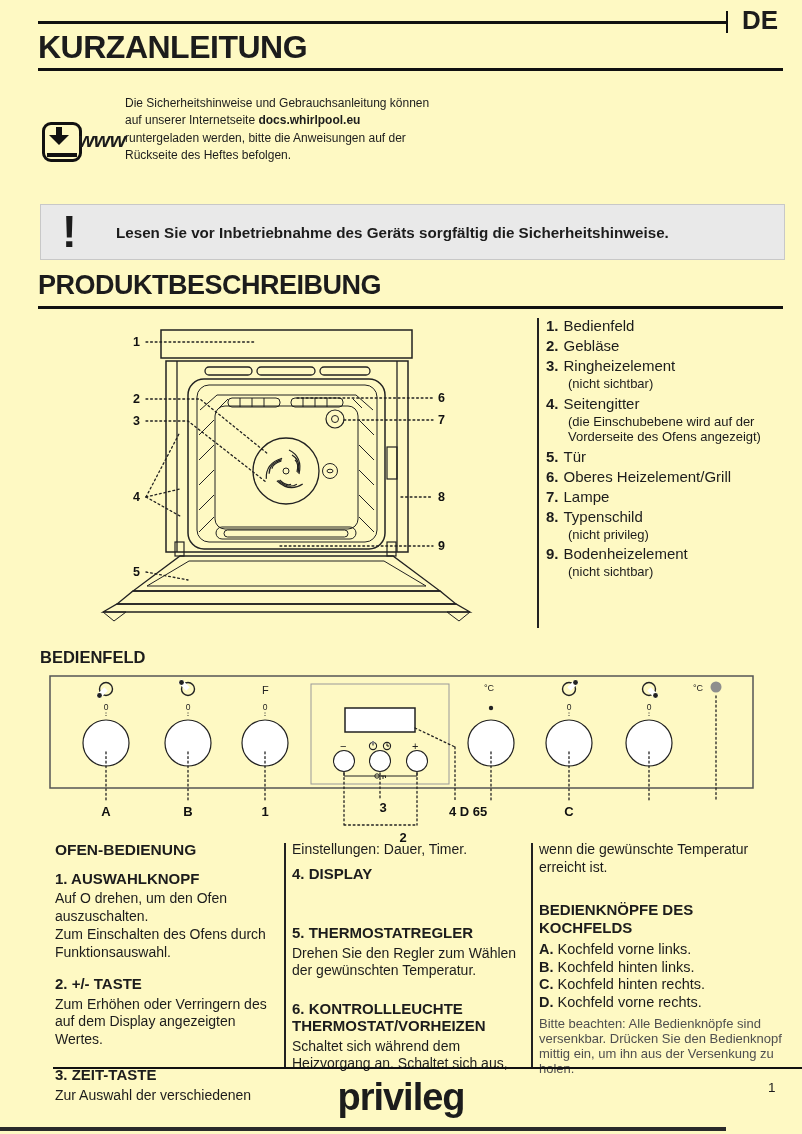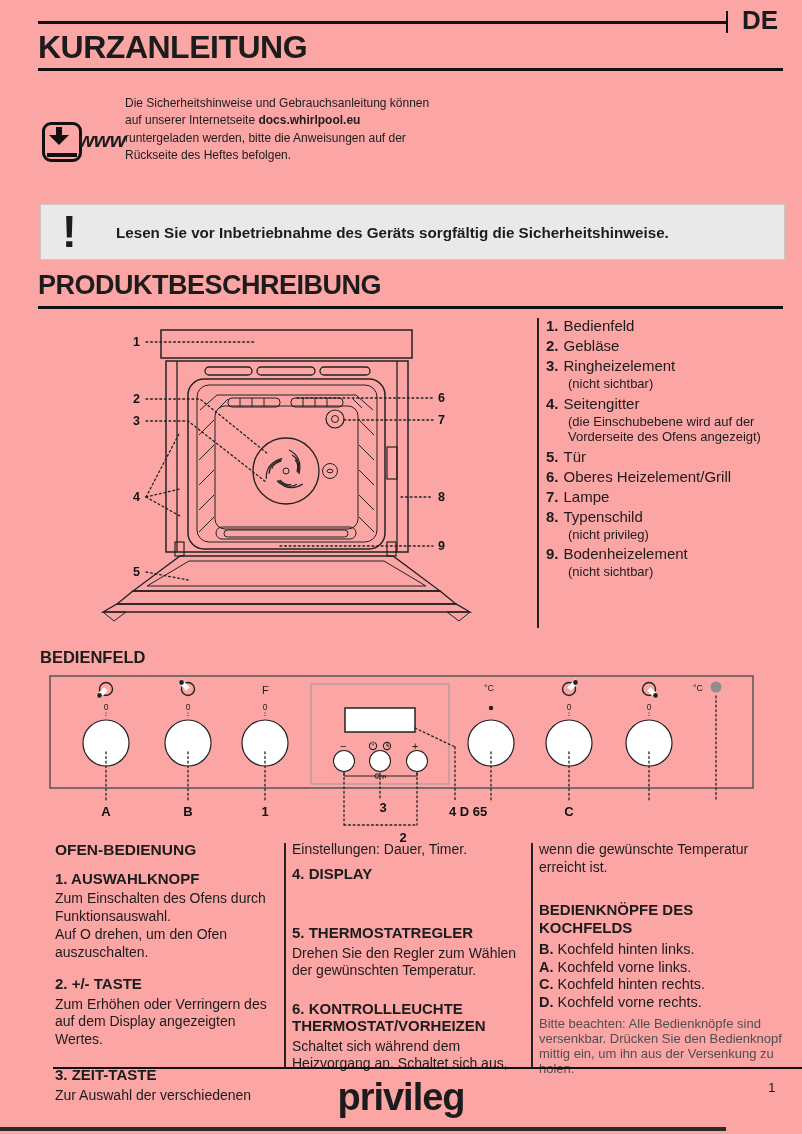--- a/index.html
+++ b/index.html
@@ -1,16 +1,16 @@
 <!DOCTYPE html>
 <html><head>
 <meta charset="utf-8">
 <style>
   html,body{margin:0;padding:0;background:#fff;}
-  .page{position:relative;width:802px;height:1134px;background:#fca5a5;overflow:hidden;
+  .page{position:relative;width:802px;height:1134px;background:#fef9c3;overflow:hidden;
         font-family:"Liberation Sans",sans-serif;color:#1c1c1c;}
   .abs{position:absolute;}
   .rule{background:#111;height:3px;}
   .b{font-weight:bold;}
   
   .lang{font-size:26px;font-weight:bold;letter-spacing:0;}
   .title{font-size:32px;font-weight:bold;letter-spacing:-0.5px;}
   .sect-title{font-size:27px;font-weight:bold;letter-spacing:-0.5px;}
   .sub-title{font-size:16.5px;font-weight:bold;}
   
@@ -321,42 +321,42 @@
     </g>
     <text class="kn-label" x="401" y="144" text-anchor="start">4 D 65</text>
   </svg>
 
   <div class="abs vdiv" style="left:284px;top:843px;height:224px;"></div>
   <div class="abs vdiv" style="left:531px;top:843px;height:224px;"></div>
 
   <div class="abs col" style="left:55px;top:841px;width:228px;">
     <div class="col-h">OFEN-BEDIENUNG</div>
     <div class="sec-t first">1. AUSWAHLKNOPF</div>
+    <p>Auf O drehen, um den Ofen auszuschalten.</p>
     <p>Zum Einschalten des Ofens durch Funktionsauswahl.</p>
-    <p>Auf O drehen, um den Ofen auszuschalten.</p>
     <div class="sec-t">2. +/- TASTE</div>
     <p>Zum Erhöhen oder Verringern des auf dem Display angezeigten Wertes.</p>
     <div class="sec-t" style="margin-top:18px;">3. ZEIT-TASTE</div>
     <p>Zur Auswahl der verschiedenen</p>
   </div>
 
   <div class="abs col" style="left:292px;top:841px;width:234px;">
     <p>Einstellungen: Dauer,  Timer.</p>
     <div class="sec-t" style="margin-top:6px;">4. DISPLAY</div>
     <div class="sec-t" style="margin-top:42px;">5. THERMOSTATREGLER</div>
     <p>Drehen Sie den Regler zum Wählen der gewünschten Temperatur.</p>
     <div class="sec-t" style="margin-top:20px;">6. KONTROLLLEUCHTE THERMOSTAT/VORHEIZEN</div>
     <p>Schaltet sich während dem Heizvorgang an. Schaltet sich aus,</p>
   </div>
 
   <div class="abs col" style="left:539px;top:841px;width:252px;">
     <p>wenn die gewünschte Temperatur erreicht ist.</p>
     <div class="hob-h">BEDIENKNÖPFE DES KOCHFELDS</div>
+    <div class="hob"><span class="k">A.</span><span>Kochfeld vorne links.</span></div>
     <div class="hob"><span class="k">B.</span><span>Kochfeld hinten links.</span></div>
-    <div class="hob"><span class="k">A.</span><span>Kochfeld vorne links.</span></div>
     <div class="hob"><span class="k">C.</span><span>Kochfeld hinten rechts.</span></div>
     <div class="hob"><span class="k">D.</span><span>Kochfeld vorne rechts.</span></div>
     <div class="note">Bitte beachten: Alle Bedienknöpfe sind versenkbar. Drücken Sie den Bedienknopf mittig ein, um ihn aus der Versenkung zu holen.</div>
   </div>
 
   <div class="abs" style="left:53px;top:1067px;width:749px;height:2px;background:#111;"></div>
 
   <div class="abs logo" style="left:0;top:1076px;width:802px;text-align:center;">privileg</div>
   <div class="abs pagenum" style="left:768px;top:1080px;">1</div>
   <div class="abs" style="left:0;top:1127px;width:726px;height:4px;background:#2b2b2b;"></div>

